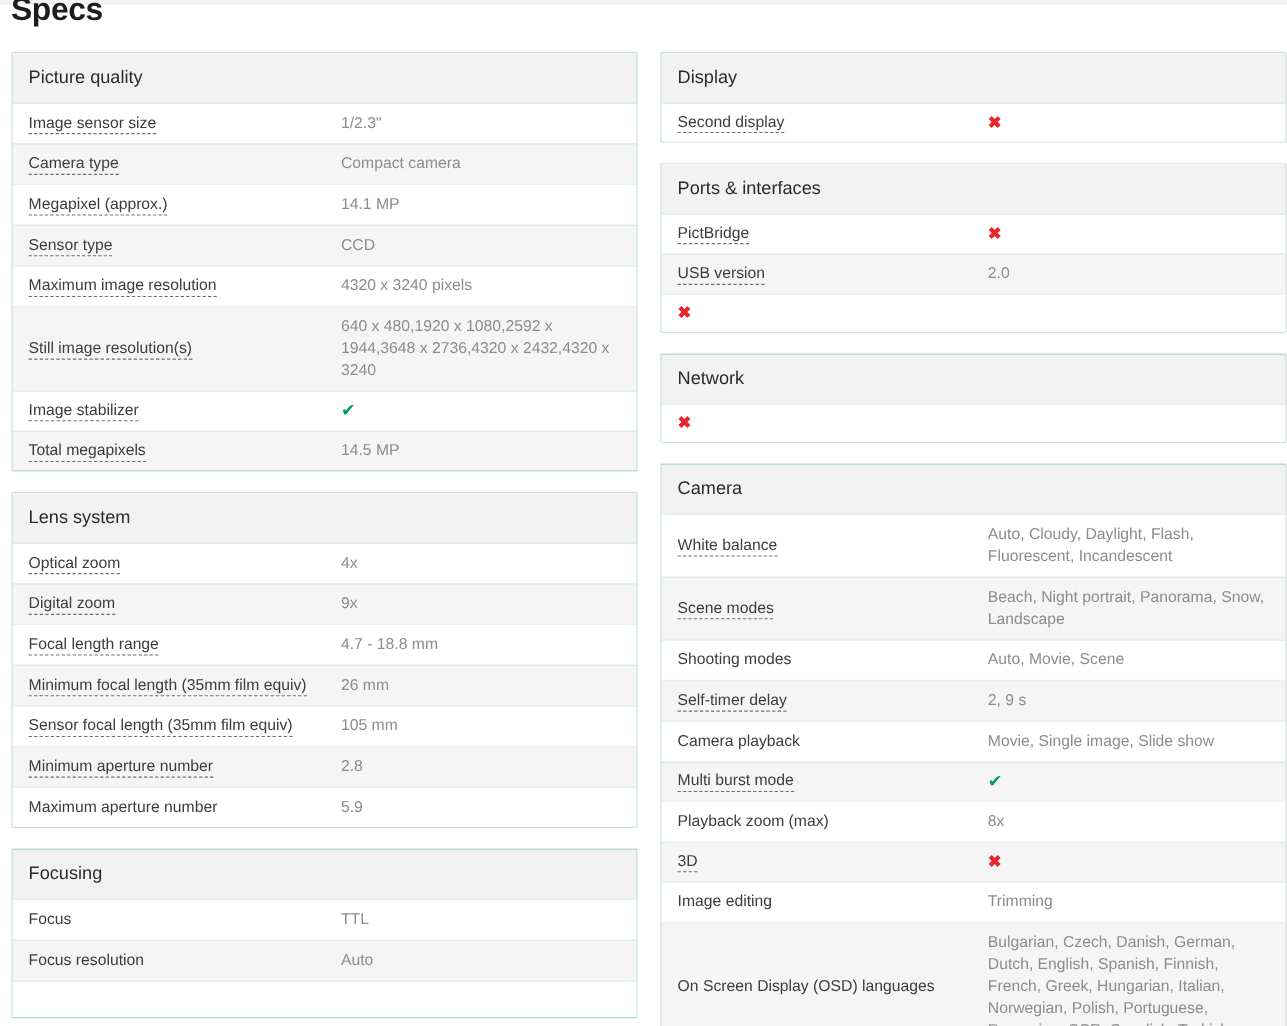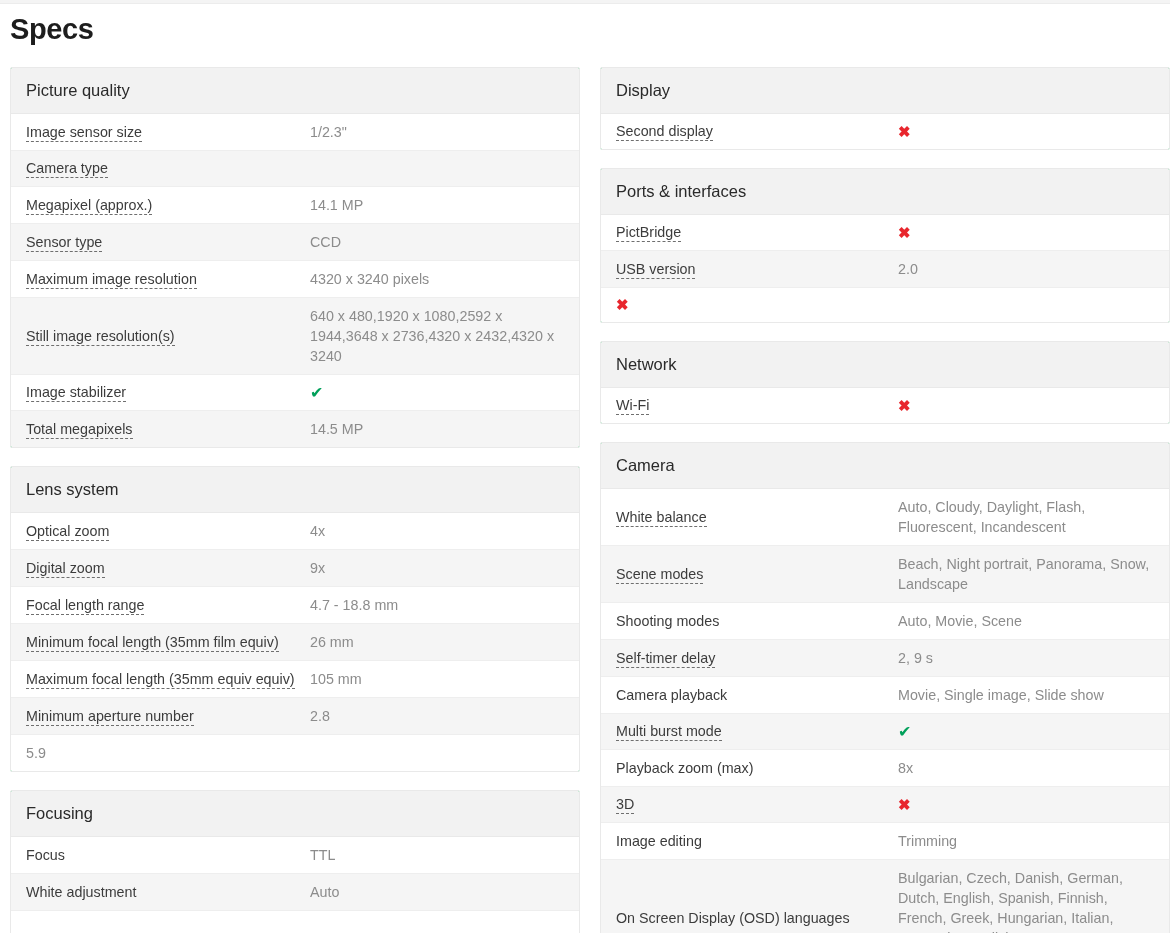--- a/index.html
+++ b/index.html
@@ -13,21 +13,20 @@
   #top-strip {
     position: absolute; top: 0; left: 0;
     width: 1170px; height: 4px;
     background: #f4f4f4;
     border-bottom: 1px solid #ececec;
   }
   #page {
     position: relative;
     width: 1170px; height: 755px;
     padding: 4px 10px;
-    margin-top: 20px;
   }
   #page-title {
     font-size: 29px;
     font-weight: bold;
     color: #1d1d1d;
     letter-spacing: -0.4px;
     margin: 0;
     padding: 0 0 0 0;
     position: absolute;
     top: -7px;
@@ -116,20 +115,21 @@
   <div id="columns">
     <div class="column left" id="col-left">
         <div class="spec-card">
           <div class="card-header">Picture quality</div>
           <div class="spec-row">
             <div class="spec-label"><span class="term">Image sensor size</span></div>
             <div class="spec-value">1/2.3"</div>
           </div>
           <div class="spec-row alt">
             <div class="spec-label"><span class="term">Camera type</span></div>
+            <div class="spec-value">Compact camera</div>
           </div>
           <div class="spec-row">
             <div class="spec-label"><span class="term">Megapixel (approx.)</span></div>
             <div class="spec-value">14.1 MP</div>
           </div>
           <div class="spec-row alt">
             <div class="spec-label"><span class="term">Sensor type</span></div>
             <div class="spec-value">CCD</div>
           </div>
           <div class="spec-row">
@@ -161,39 +161,40 @@
           </div>
           <div class="spec-row">
             <div class="spec-label"><span class="term">Focal length range</span></div>
             <div class="spec-value">4.7 - 18.8 mm</div>
           </div>
           <div class="spec-row alt">
             <div class="spec-label"><span class="term">Minimum focal length (35mm film equiv)</span></div>
             <div class="spec-value">26 mm</div>
           </div>
           <div class="spec-row">
-            <div class="spec-label"><span class="term">Maximum focal length (35mm equiv equiv)</span></div>
+            <div class="spec-label"><span class="term">Sensor focal length (35mm film equiv)</span></div>
             <div class="spec-value">105 mm</div>
           </div>
           <div class="spec-row alt">
             <div class="spec-label"><span class="term">Minimum aperture number</span></div>
             <div class="spec-value">2.8</div>
           </div>
           <div class="spec-row">
+            <div class="spec-label">Maximum aperture number</div>
             <div class="spec-value">5.9</div>
           </div>
         </div>
         <div class="spec-card">
           <div class="card-header">Focusing</div>
           <div class="spec-row">
             <div class="spec-label">Focus</div>
             <div class="spec-value">TTL</div>
           </div>
           <div class="spec-row alt">
-            <div class="spec-label">White adjustment</div>
+            <div class="spec-label">Focus resolution</div>
             <div class="spec-value">Auto</div>
           </div>
           <div class="spec-row"></div>
         </div>
       </div>
     <div class="column right" id="col-right">
         <div class="spec-card">
           <div class="card-header">Display</div>
           <div class="spec-row">
             <div class="spec-label"><span class="term">Second display</span></div>
@@ -210,21 +211,20 @@
             <div class="spec-label"><span class="term">USB version</span></div>
             <div class="spec-value">2.0</div>
           </div>
           <div class="spec-row">
             <div class="spec-value bool-no">✖</div>
           </div>
         </div>
         <div class="spec-card">
           <div class="card-header">Network</div>
           <div class="spec-row">
-            <div class="spec-label"><span class="term">Wi-Fi</span></div>
             <div class="spec-value bool-no">✖</div>
           </div>
         </div>
         <div class="spec-card">
           <div class="card-header">Camera</div>
           <div class="spec-row">
             <div class="spec-label"><span class="term">White balance</span></div>
             <div class="spec-value">Auto, Cloudy, Daylight, Flash, Fluorescent, Incandescent</div>
           </div>
           <div class="spec-row alt">

